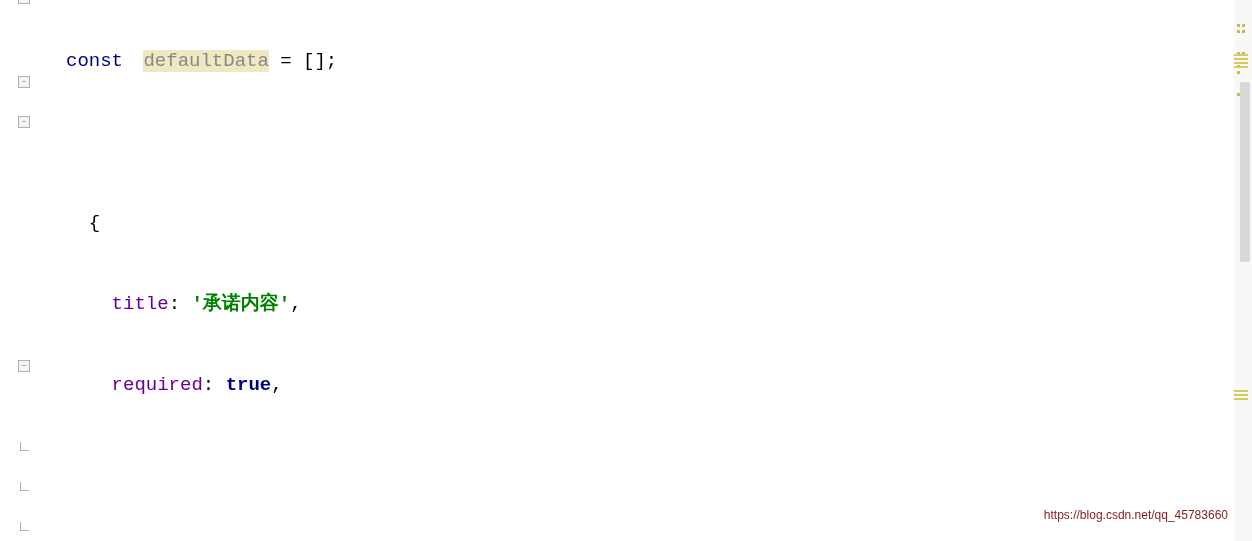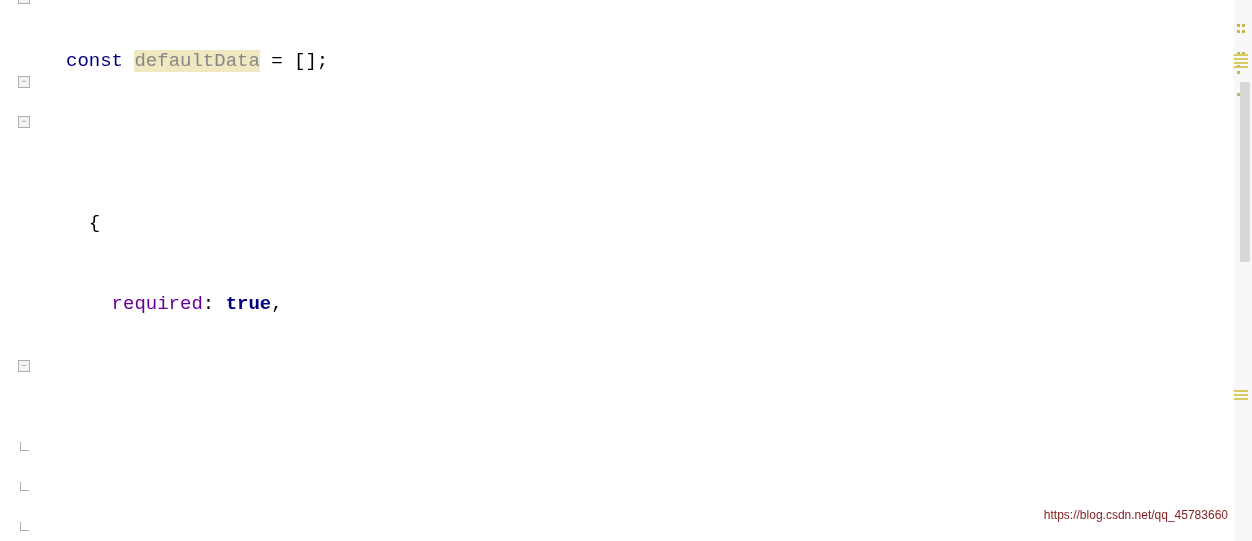--- a/index.html
+++ b/index.html
@@ -57,21 +57,21 @@
     border-bottom: 1px solid #b0b0b0;
   }
   .code-area {
     flex: 1;
     white-space: pre;
     padding-left: 24px;
     position: relative;
   }
   .line { height: 40.5px; }
   .kw { color: #000080; font-weight: normal; }
-  .var-unused { background: #f0e8c0; color: #888; }
+  .var-unused { background: #f0e8c0; color: #888; margin-left: 9px; }
   .ident { color: #660066; }
   .prop { color: #660099; }
   .str { color: #008000; font-weight: bold; }
   .bool { color: #000080; font-weight: bold; }
   .punct { color: #000; }
   .scrollbar-track {
     position: absolute;
     right: 0;
     top: 0;
     width: 18px;
@@ -124,20 +124,21 @@
     <div class="fold-marker" style="top:360px;"></div>
     <div class="fold-end" style="top:440px;"></div>
     <div class="fold-end" style="top:480px;"></div>
     <div class="fold-end" style="top:520px;"></div>
   </div>
 
   <div class="code-area">
 <div class="line"><span class="kw">const</span> <span class="var-unused">defaultData</span><span class="punct"> = [];</span></div>
 <div class="line"></div>
 <div class="line">  <span class="punct">{</span></div>
+<div class="line">    <span class="prop">title</span><span class="punct">: </span><span class="str">'承诺内容'</span><span class="punct">,</span></div>
 <div class="line">    <span class="prop">required</span><span class="punct">: </span><span class="bool">true</span><span class="punct">,</span></div>
 
 
 
 
 
 
 
   </div>
 

